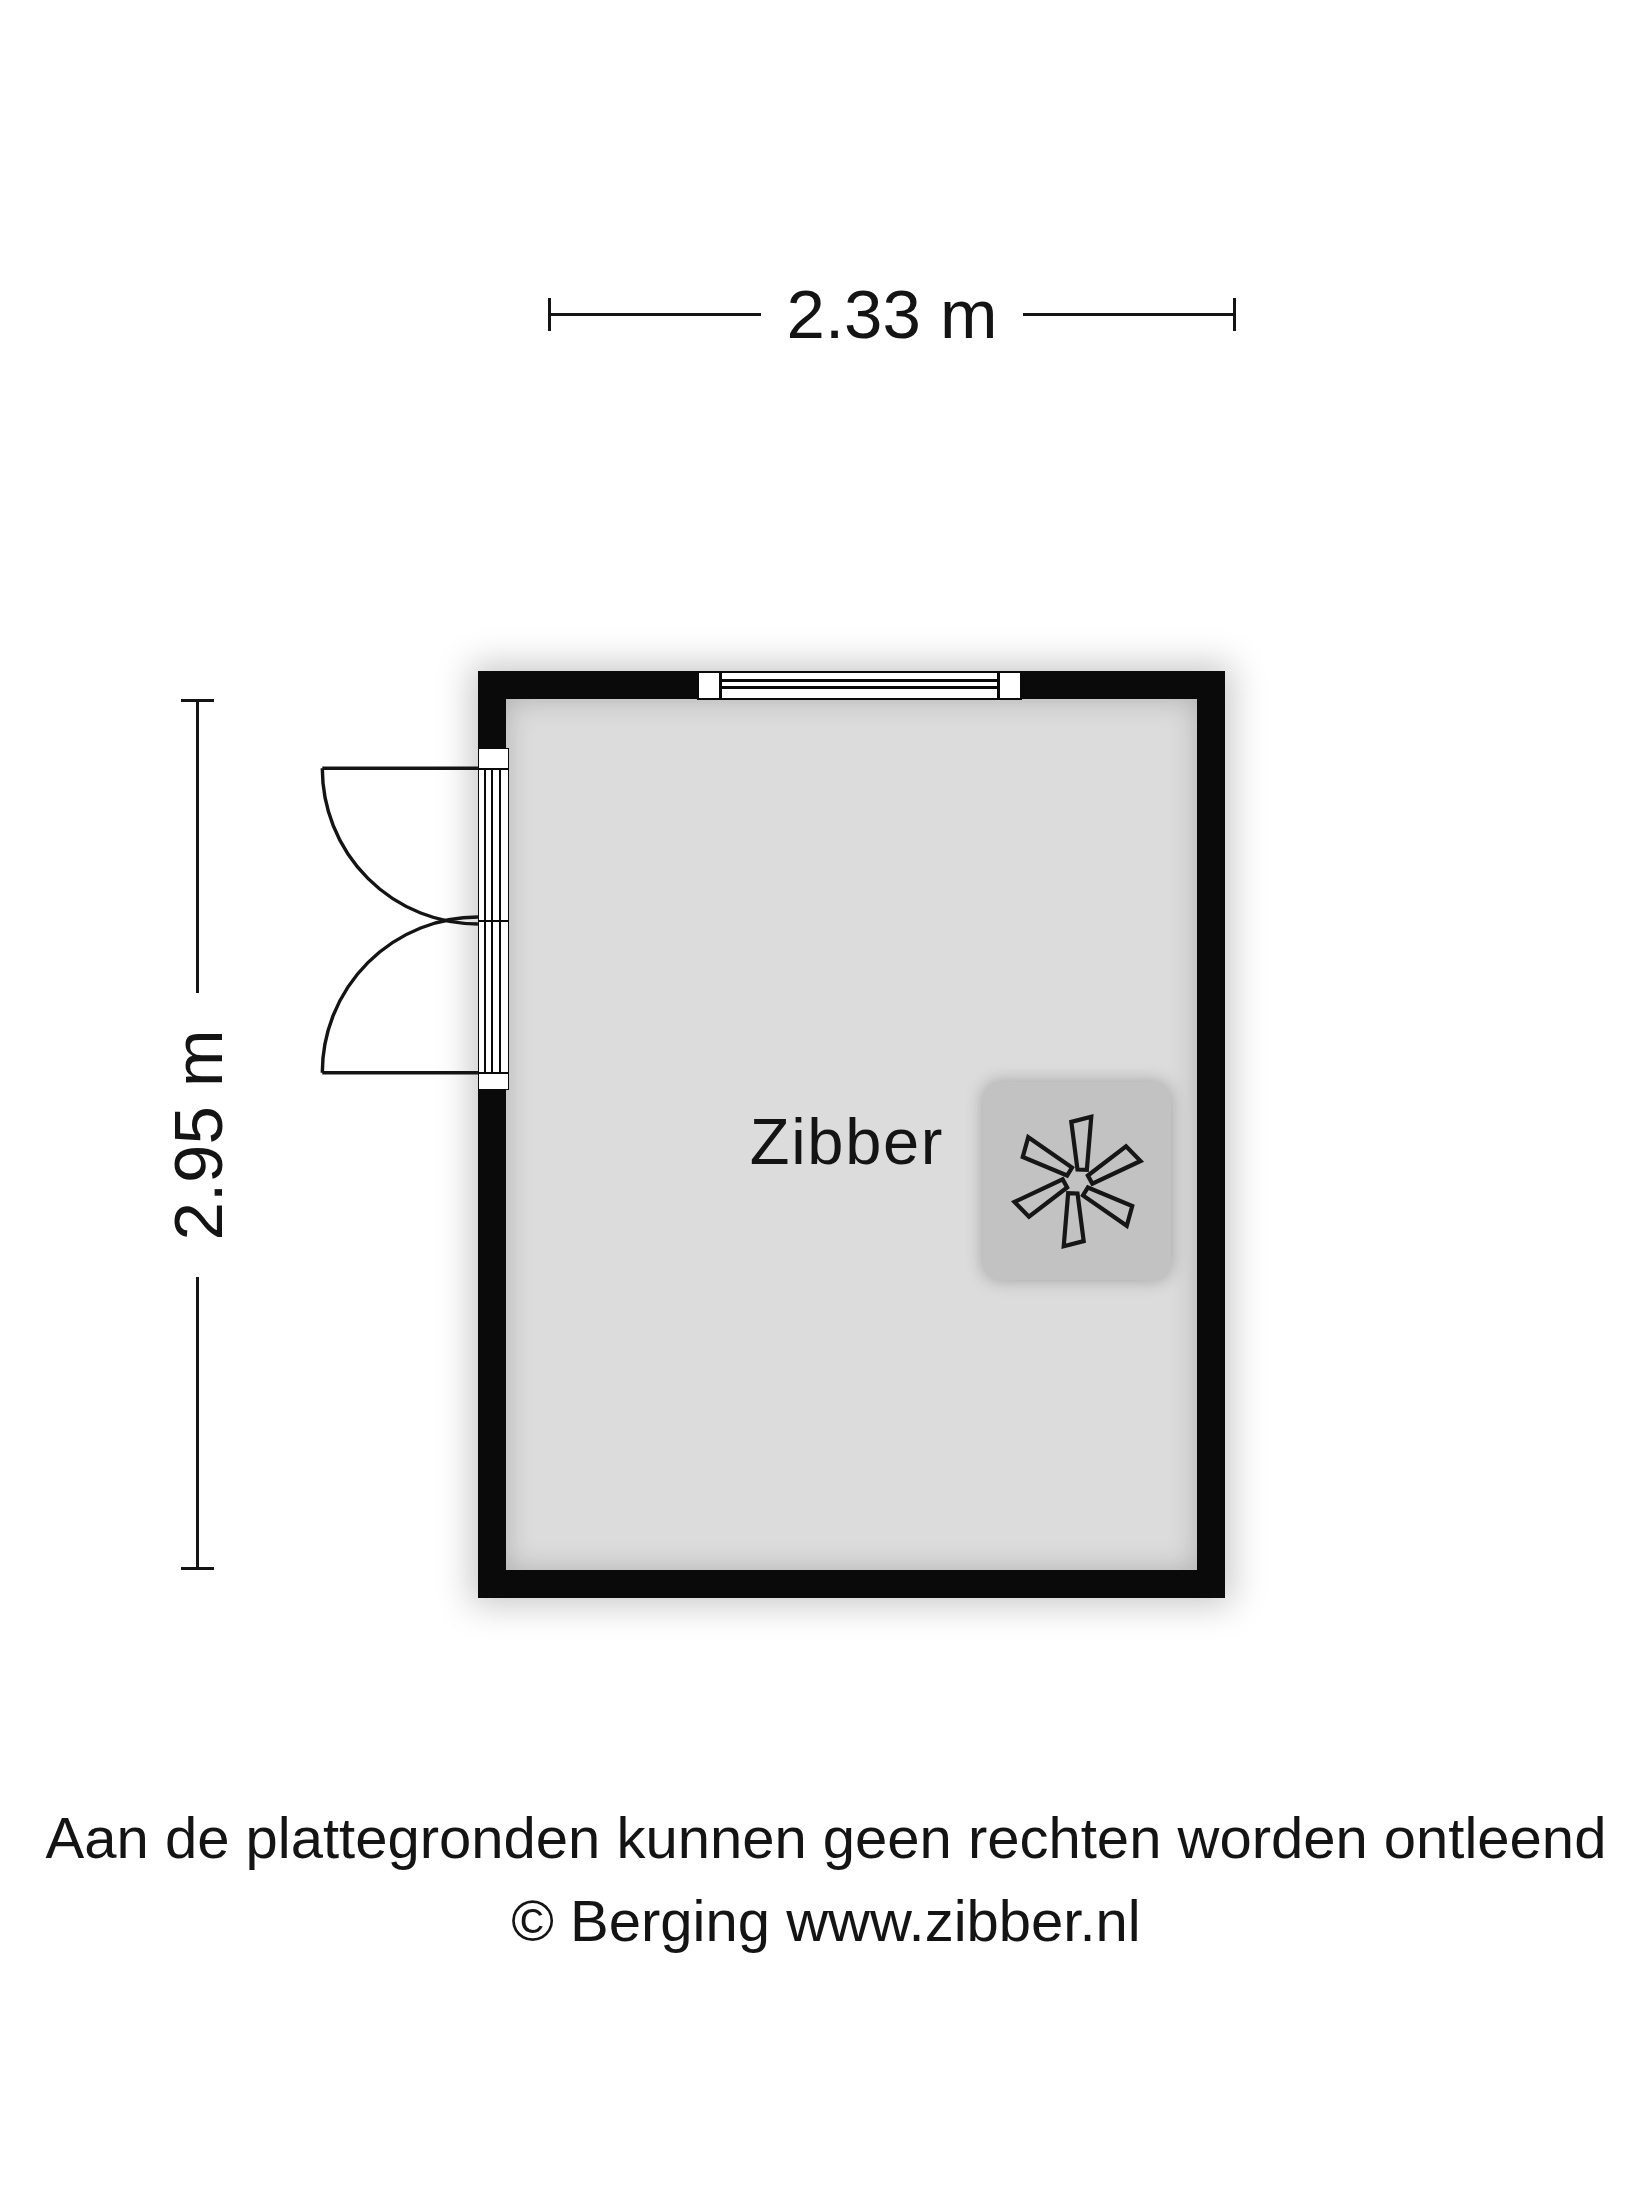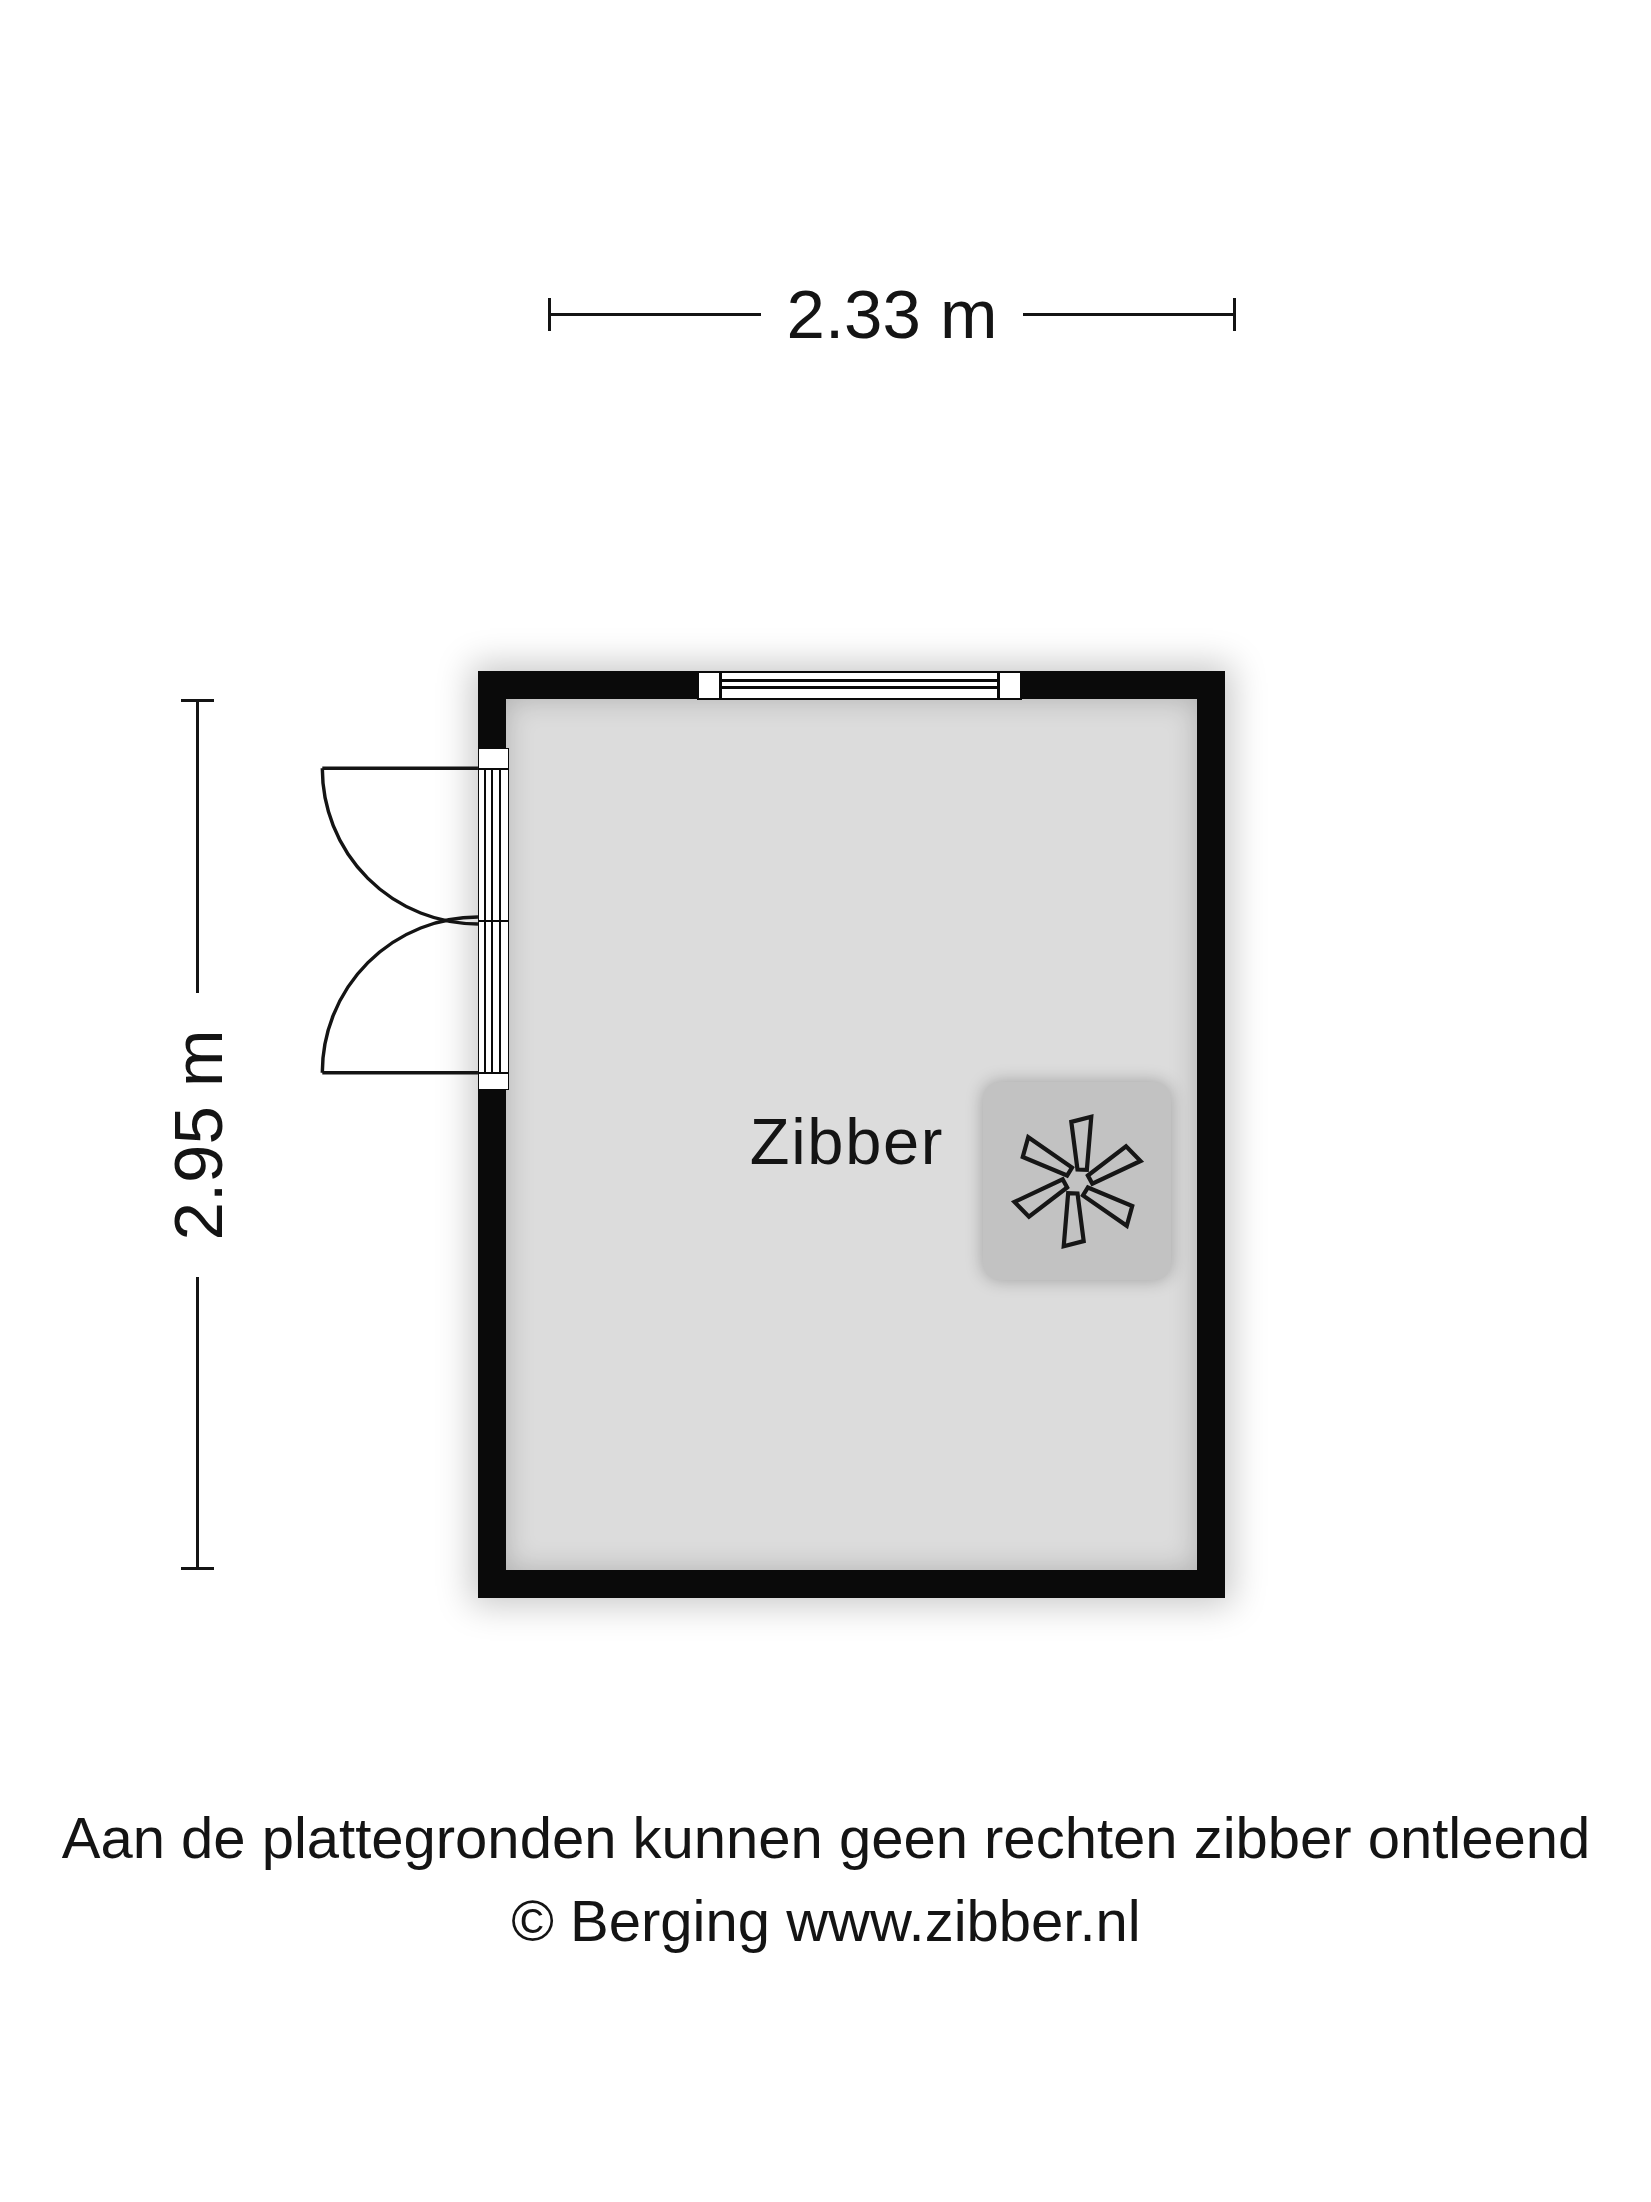--- a/index.html
+++ b/index.html
@@ -159,18 +159,18 @@
           <path d="M -3 -14 L -22 -68 L 0 -79 L 8 -16 Z" transform="rotate(240)"></path>
           <path d="M -3 -14 L -22 -68 L 0 -79 L 8 -16 Z" transform="rotate(300)"></path>
         </g>
       </g>
     </svg>
   </div>
 
   <div class="room-label">Zibber</div>
 
   <div class="footer">
-    <div>Aan de plattegronden kunnen geen rechten zibber ontleend</div>
+    <div>Aan de plattegronden kunnen geen rechten worden ontleend</div>
     <div>© Berging www.zibber.nl</div>
   </div>
 
 </div>
 
 
 </body></html>

